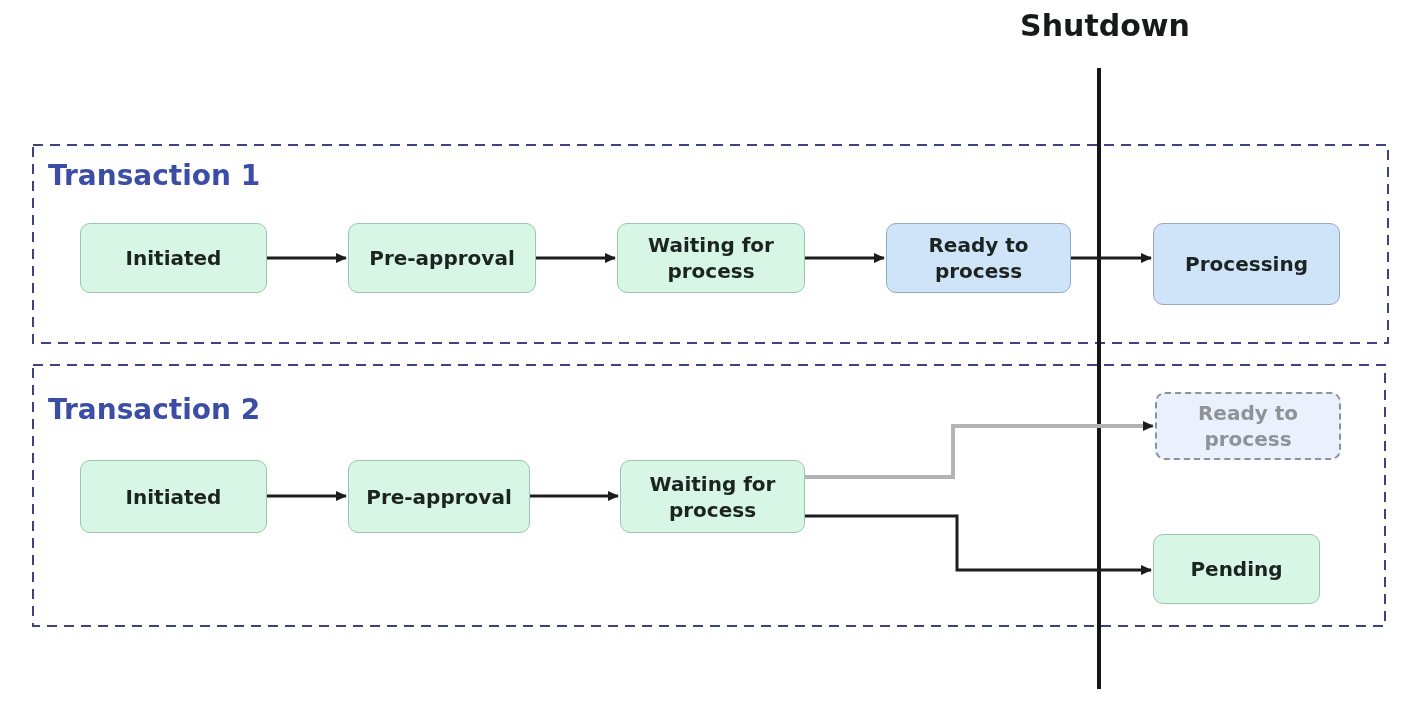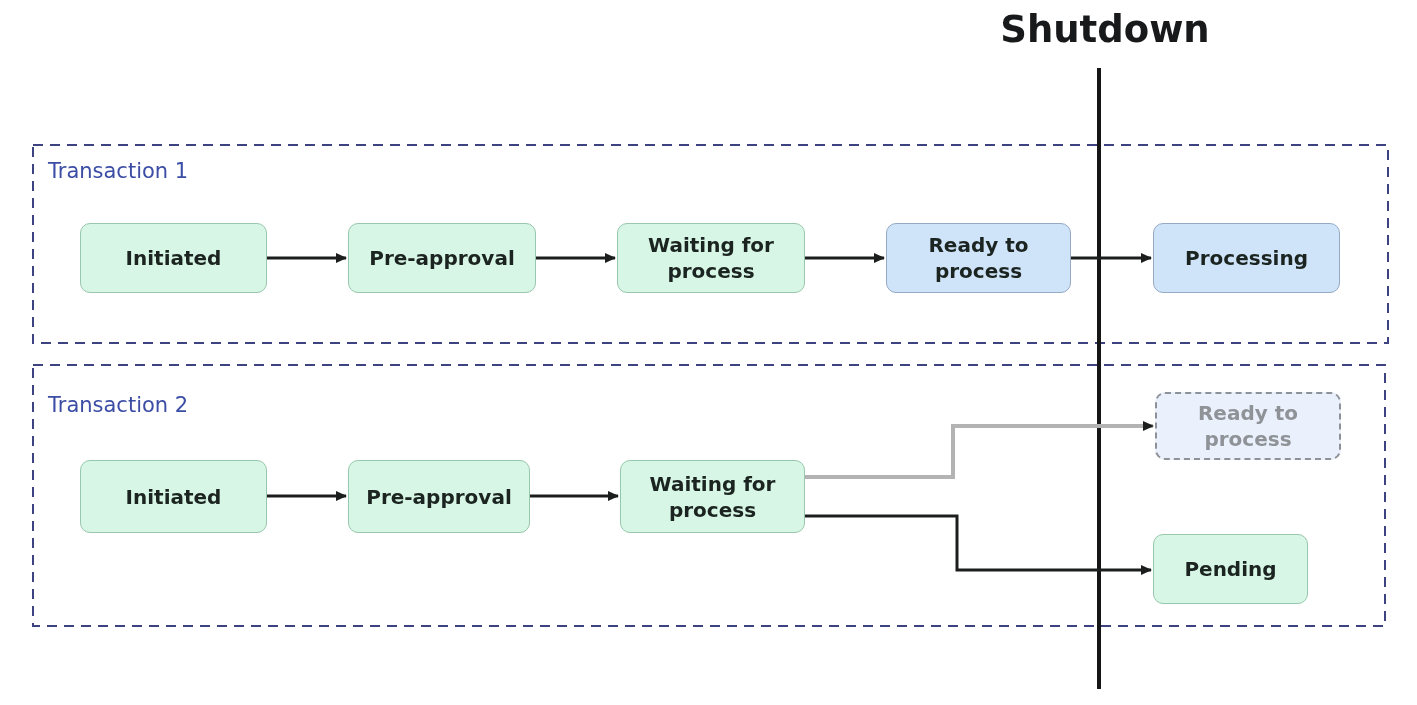--- a/index.html
+++ b/index.html
@@ -10,35 +10,35 @@
     background: #ffffff;
     font-family: "DejaVu Sans", "Liberation Sans", sans-serif;
     overflow: hidden;
   }
   .diagram-title {
     position: absolute;
     left: 960px;
     top: 8px;
     width: 290px;
     text-align: center;
-    font-size: 37px;
+    font-size: 30px;
     font-weight: 700;
     color: #17191a;
     letter-spacing: 0px;
   }
   .edges-layer {
     position: absolute;
     left: 0; top: 0;
     width: 1417px;
     height: 705px;
   }
   .group-label {
     position: absolute;
-    font-size: 21px;
-    font-weight: 400;
+    font-size: 28px;
+    font-weight: 700;
     color: #3c4da5;
   }
   .node {
     position: absolute;
     box-sizing: border-box;
     display: flex;
     align-items: center;
     justify-content: center;
     text-align: center;
     white-space: pre-line;
@@ -96,23 +96,23 @@
 
   <div class="group-label" style="left:48px; top:159px;">Transaction 1</div>
   <div class="group-label" style="left:48px; top:393px;">Transaction 2</div>
 
   <div class="node green" style="left:80px; top:223px; width:187px; height:70px;">Initiated</div>
   <div class="node green" style="left:348px; top:223px; width:188px; height:70px;">Pre-approval</div>
   <div class="node green" style="left:617px; top:223px; width:188px; height:70px;">Waiting for
 process</div>
   <div class="node blue" style="left:886px; top:223px; width:185px; height:70px;">Ready to
 process</div>
-  <div class="node blue" style="left:1153px; top:223px; width:187px; height:70px;">Processing</div>
+  <div class="node blue" style="left:1153px; top:223px; width:187px; height:82px;">Processing</div>
 
   <div class="node green" style="left:80px; top:460px; width:187px; height:73px;">Initiated</div>
   <div class="node green" style="left:348px; top:460px; width:182px; height:73px;">Pre-approval</div>
   <div class="node green" style="left:620px; top:460px; width:185px; height:73px;">Waiting for
 process</div>
   <div class="node ghost" style="left:1155px; top:392px; width:186px; height:68px;">Ready to
 process</div>
-  <div class="node green" style="left:1153px; top:534px; width:155px; height:70px;">Pending</div>
+  <div class="node green" style="left:1153px; top:534px; width:167px; height:70px;">Pending</div>
 
 </div>
 
 </body></html>

